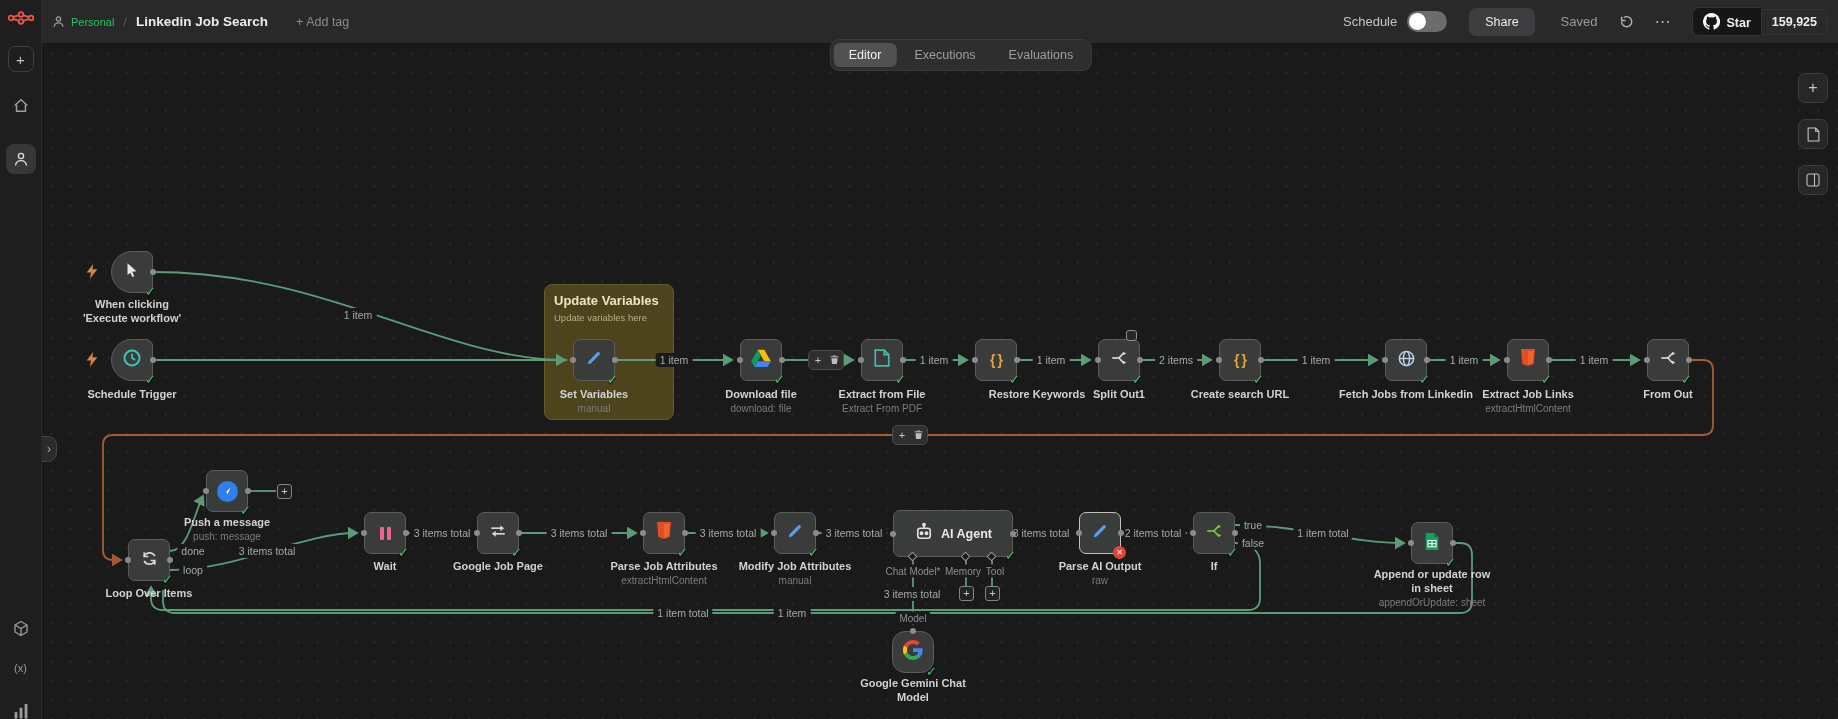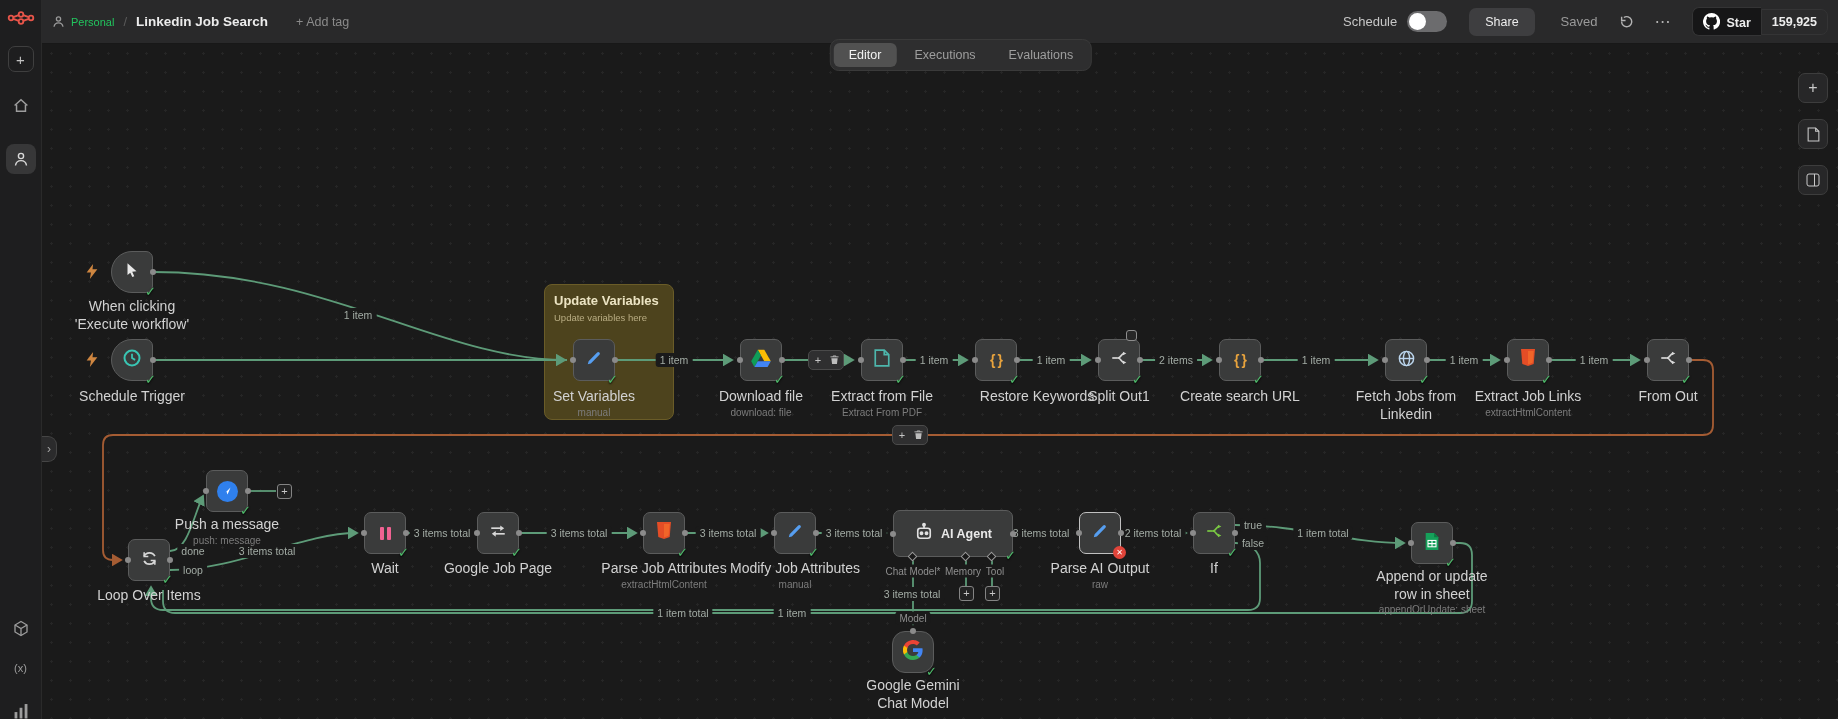--- a/index.html
+++ b/index.html
@@ -53,21 +53,21 @@
   .node.subnode{border-radius:13px}
   .node.subnode::before,.node.subnode::after{display:none}
   .node.selected{border:1.5px solid #c0c0c0}
   .gdot{position:absolute;top:-4px;left:50%;margin-left:-3px;width:6px;height:6px;border-radius:50%;background:#8b8b8b}
   .check{position:absolute;right:-4px;bottom:-7px;color:#4fbe6c;font-size:13px;font-weight:700;text-shadow:0 1px 2px #000;z-index:4}
   .errbadge{position:absolute;right:-6px;bottom:-6px;width:13px;height:13px;border-radius:50%;background:#e0443a;color:#fff;
     font-size:8px;line-height:13px;text-align:center;font-weight:700;z-index:4}
   .agent-text{font-size:12.5px;color:#e9e9e9;font-weight:600}
   .nlabel{position:absolute;width:150px;transform:translateX(-50%);text-align:center;z-index:3;line-height:1.25;pointer-events:none}
   .nlabel.narrow{width:118px}
-  .nlabel .lt{font-size:14px;color:#d2d2d2;font-weight:400}
+  .nlabel .lt{font-size:11px;color:#d2d2d2;font-weight:700}
   .nlabel .ls{font-size:10px;color:#7c7c7c;margin-top:1px}
   .elabel{position:absolute;transform:translate(-50%,-50%);font-size:10.5px;color:#a3aca5;background:#1a1a1a;
     padding:1px 4px;border-radius:3px;z-index:2;white-space:nowrap}
   .elabel.port{font-size:10px;color:#8f8f8f}
   .bolt{position:absolute;z-index:3}
   .pin{position:absolute;width:11px;height:11px;border:1.4px solid #8d8d8d;border-radius:3px;background:#272727;z-index:4;cursor:pointer}
   .plusbox{position:absolute;width:15px;height:15px;border:1.4px solid #848484;border-radius:3px;background:#232323;color:#c7c7c7;
     font-size:11px;line-height:12px;text-align:center;z-index:4;cursor:pointer}
   .etoolbar{position:absolute;transform:translate(-50%,-50%);display:flex;gap:2px;background:#2f2f30;border:1px solid #4a4a4a;
     border-radius:5px;padding:2px;z-index:5}

